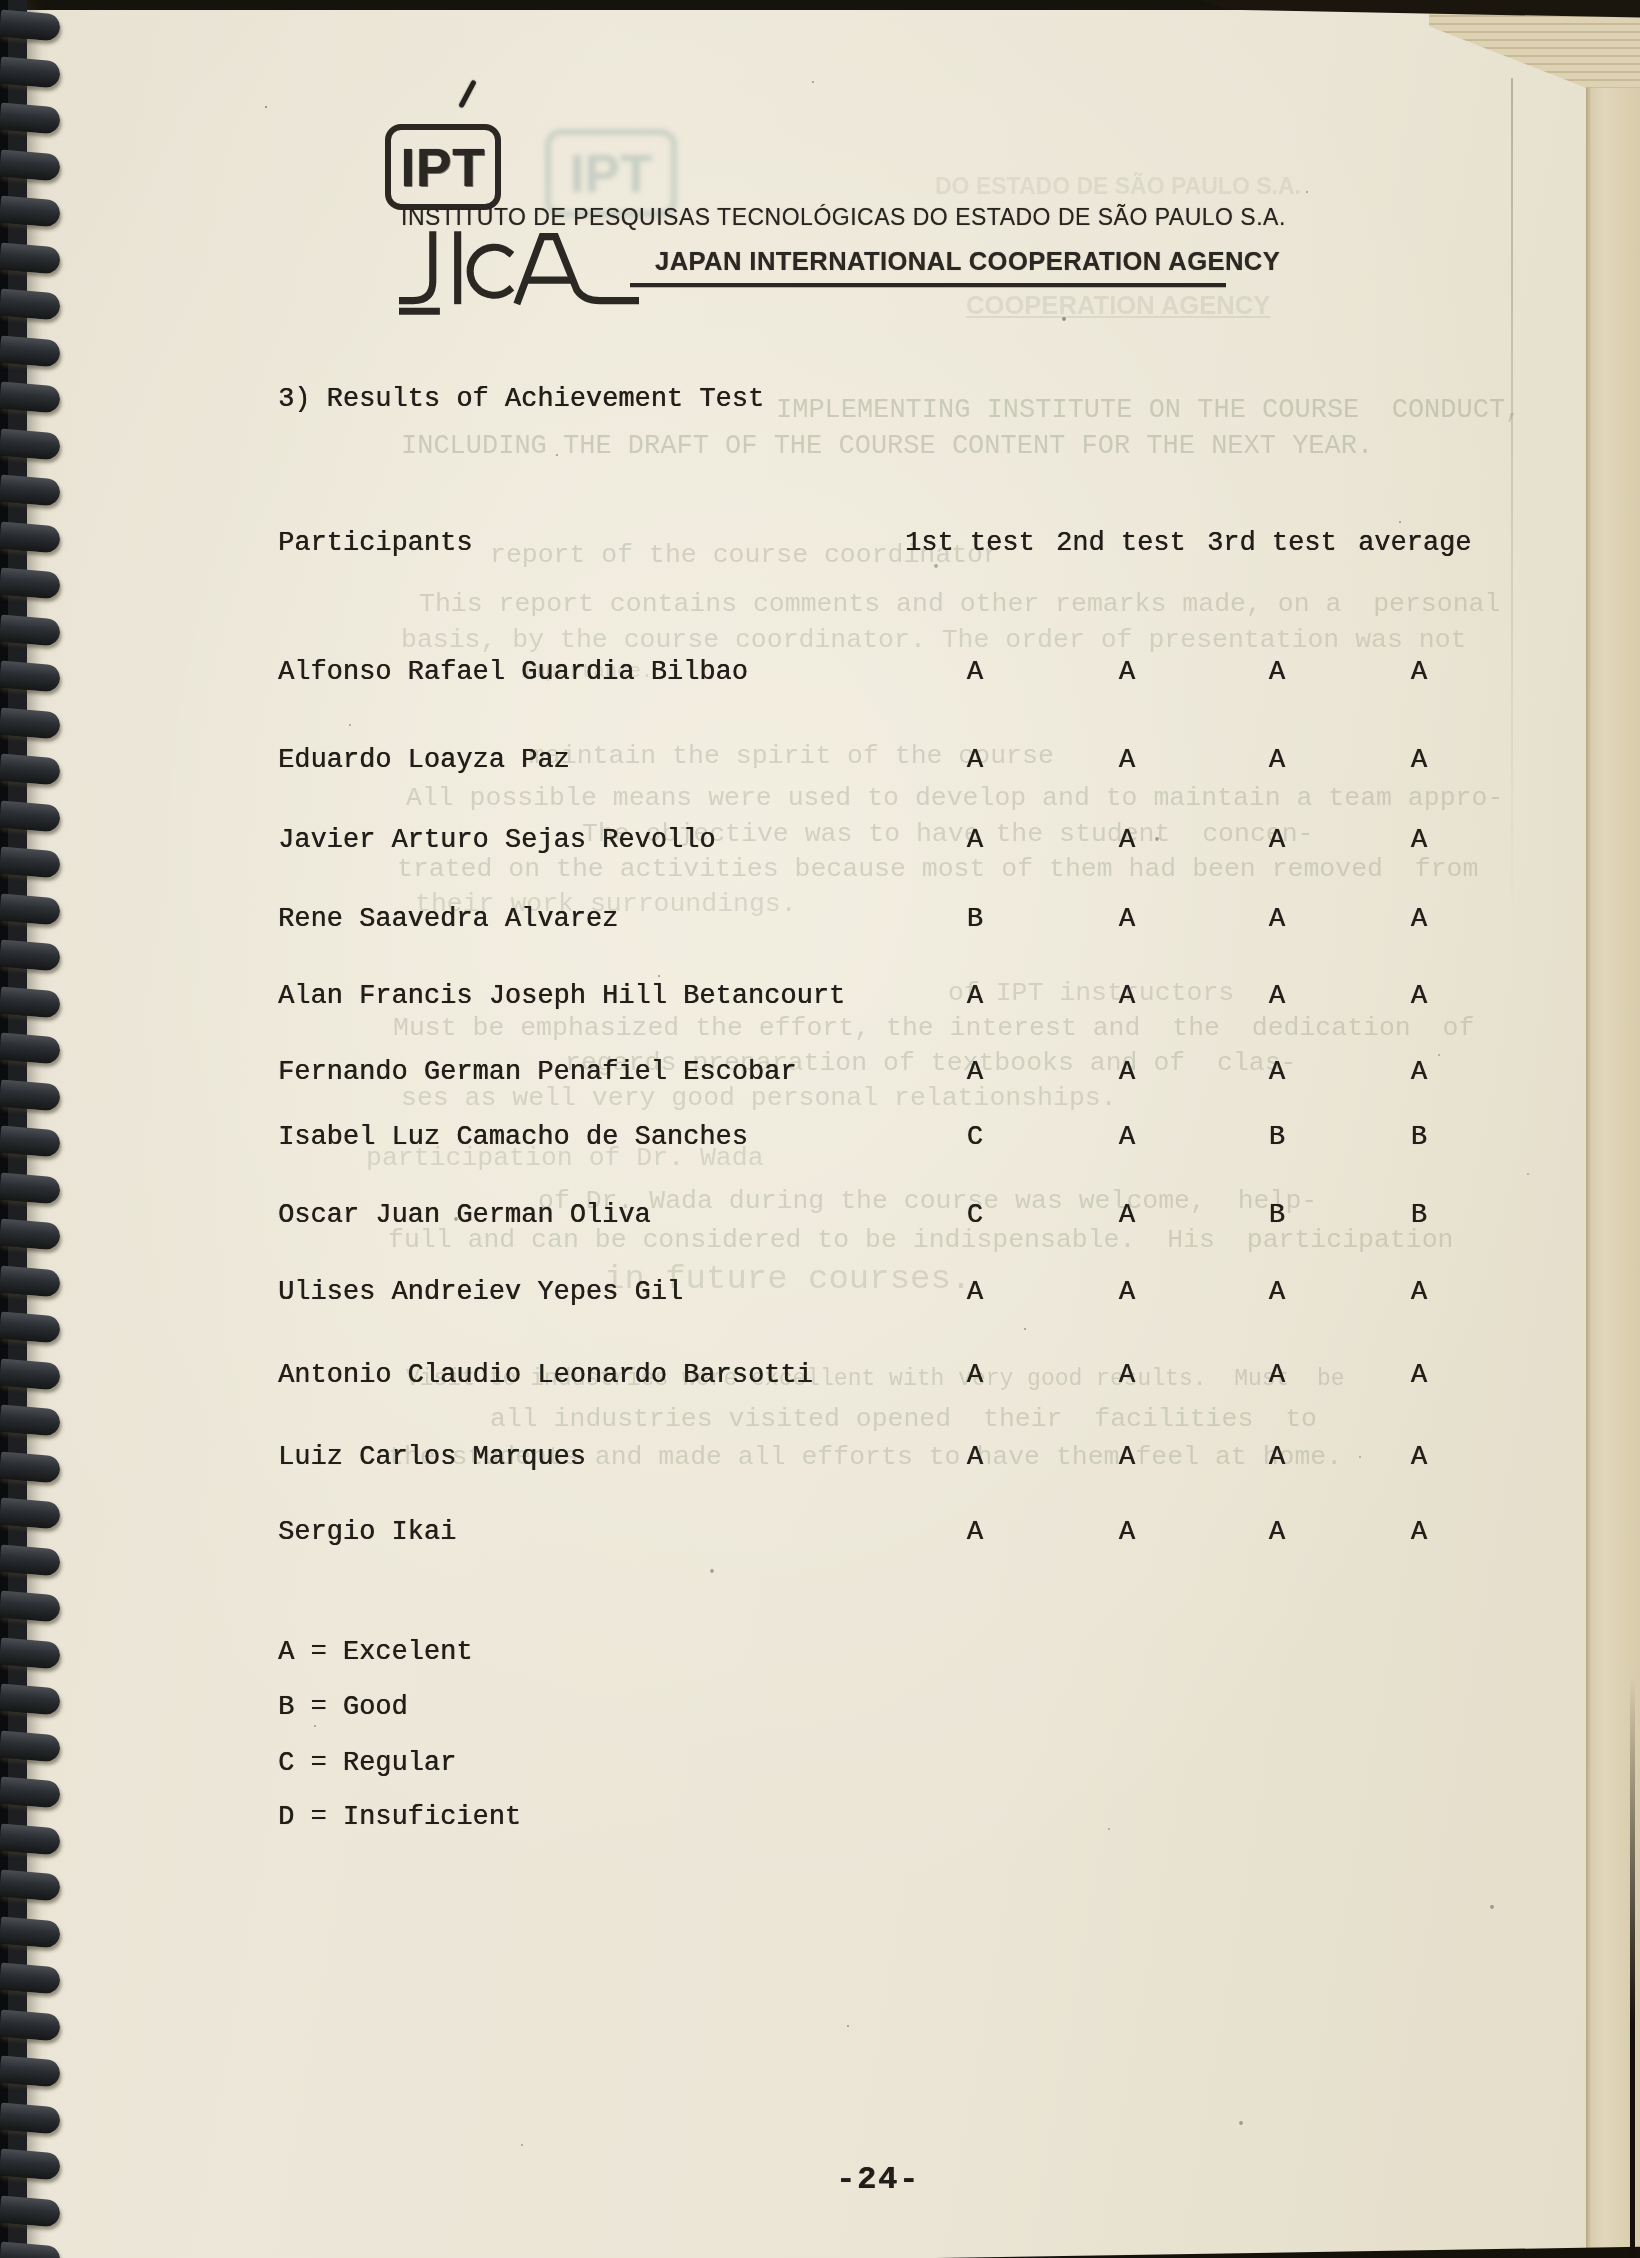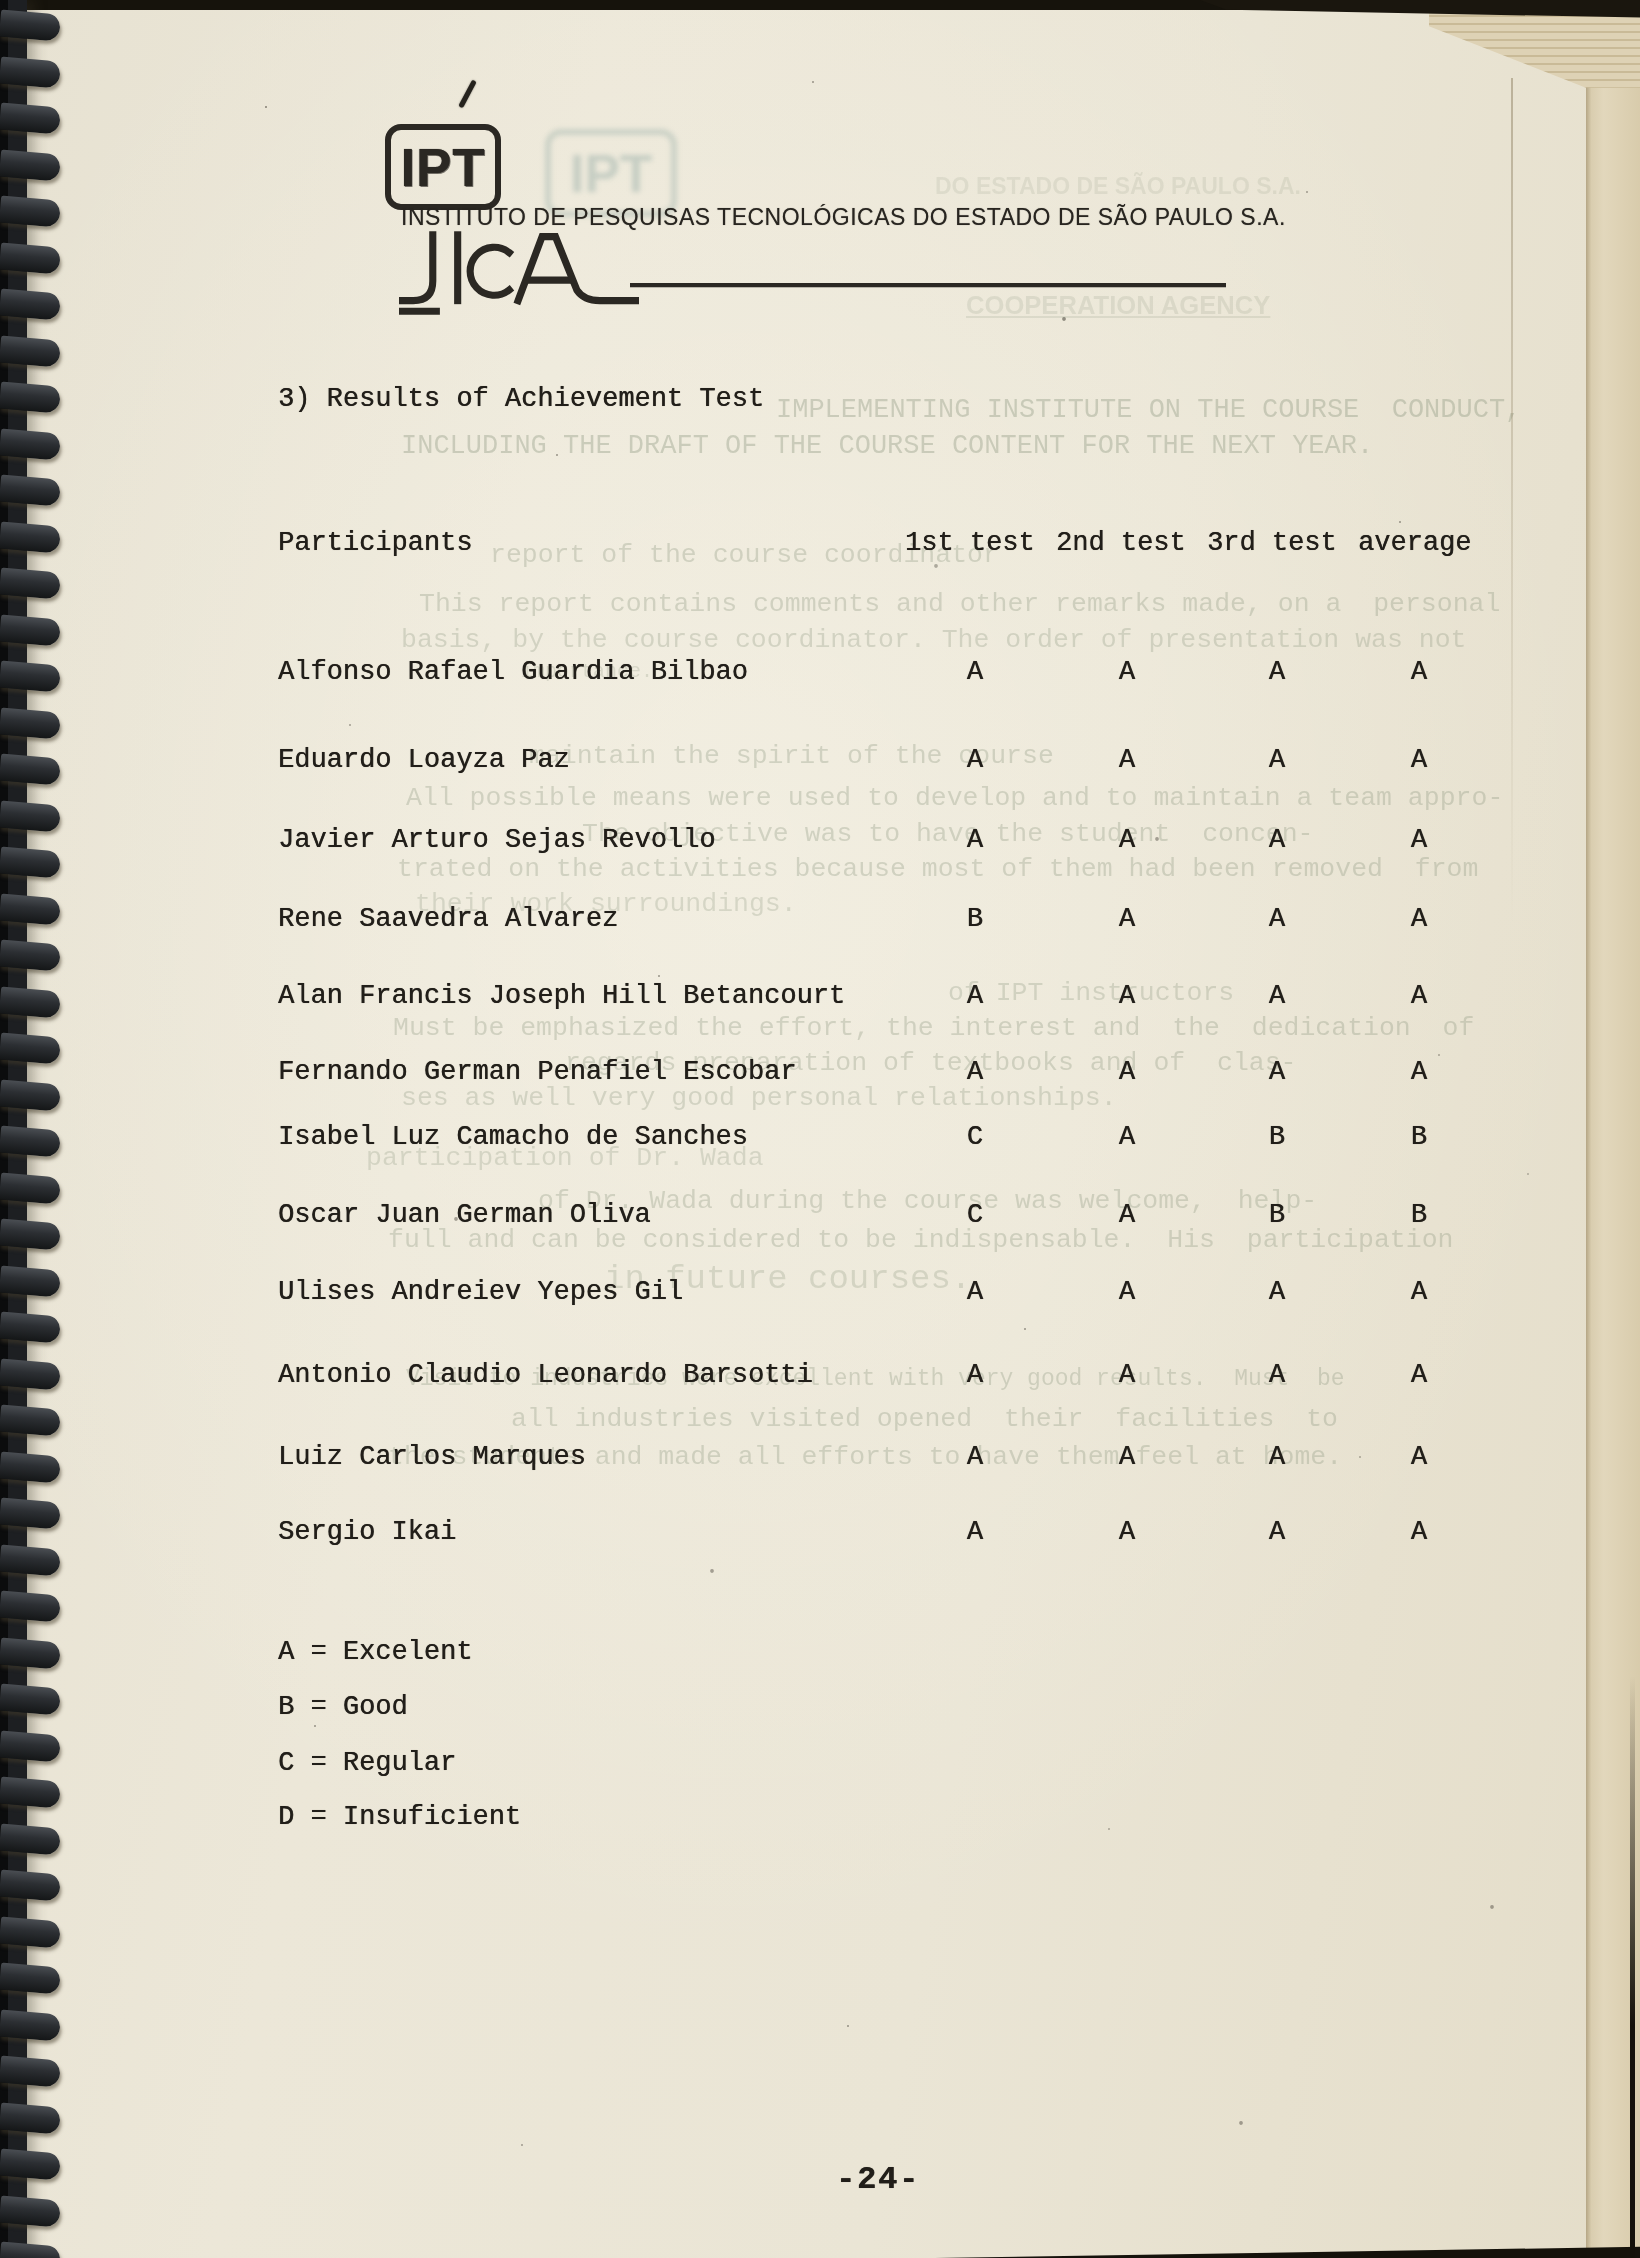--- a/index.html
+++ b/index.html
@@ -123,21 +123,21 @@
       <div class="ghost" style="left: 415px; top: 889px; font-size: 26.5px; opacity: 0.22;">their work surroundings.</div>
       <div class="ghost" style="left: 948px; top: 978px; font-size: 26.5px; opacity: 0.24;">of IPT instructors</div>
       <div class="ghost" style="left: 393px; top: 1013px; font-size: 26.5px; opacity: 0.26;">Must be emphasized the effort, the interest and  the  dedication  of</div>
       <div class="ghost" style="left: 565px; top: 1048px; font-size: 26.5px; opacity: 0.26;">regards preparation of textbooks and of  clas-</div>
       <div class="ghost" style="left: 401px; top: 1083px; font-size: 26.5px; opacity: 0.24;">ses as well very good personal relationships.</div>
       <div class="ghost" style="left: 366px; top: 1143px; font-size: 26.5px; opacity: 0.22;">participation of Dr. Wada</div>
       <div class="ghost" style="left: 538px; top: 1186px; font-size: 26.5px; opacity: 0.26;">of Dr. Wada during the course was welcome,  help-</div>
       <div class="ghost" style="left: 388px; top: 1225px; font-size: 26.5px; opacity: 0.26;">full and can be considered to be indispensable.  His  participation</div>
       <div class="ghost" style="left: 556px; top: 1260px; font-size: 34px; opacity: 0.22; margin-left: 48px;">in future courses.</div>
       <div class="ghost" style="left: 406px; top: 1366px; font-size: 23px; opacity: 0.26;">Visit to industries were excellent with very good results.  Must  be</div>
-      <div class="ghost" style="left: 490px; top: 1404px; font-size: 26.5px; opacity: 0.26; margin-left: 21px;">all industries visited opened  their  facilities  to</div>
+      <div class="ghost" style="left: 490px; top: 1404px; font-size: 26.5px; opacity: 0.26;">all industries visited opened  their  facilities  to</div>
       <div class="ghost" style="left: 388px; top: 1442px; font-size: 26.5px; opacity: 0.26;">the students and made all efforts to have them feel at home.</div>
     </div>
 
   <div class="ipt-ghost">
     <span>IPT</span>
   </div>
   <div class="ipt-logo">
     <span>IPT</span>
   </div>
   <div class="institute-line">INSTITUTO DE PESQUISAS TECNOLÓGICAS DO ESTADO DE SÃO PAULO S.A.</div>
@@ -145,20 +145,21 @@
   <svg class="jica-logo" viewBox="0 0 270 95">
     <g fill="none" stroke="#2b2823" stroke-width="8" stroke-linecap="square">
       <path d="M38 4 V56 Q38 78 16 78 H2"></path>
       <path d="M2 90 H42"></path>
       <path d="M66 4 V78"></path>
       <path d="M124 24 A27 27 0 1 0 124 66"></path>
       <path d="M134 78 L161 6 H176 L200 66 Q208 78 226 78 H268"></path>
       <path d="M148 55 H194"></path>
     </g>
   </svg>
+  <div class="agency-line">JAPAN INTERNATIONAL COOPERATION AGENCY</div>
   <div class="agency-underline"></div>
 
   <div class="tw heading">3) Results of Achievement Test</div>
 
   <div class="tw participants-header">Participants</div>
   <div id="colheads">
       <div class="tw col-header" style="left: 905px;">1st test</div>
       <div class="tw col-header" style="left: 1056px;">2nd test</div>
       <div class="tw col-header" style="left: 1207px;">3rd test</div>
       <div class="tw col-header" style="left: 1358px;">average</div>

